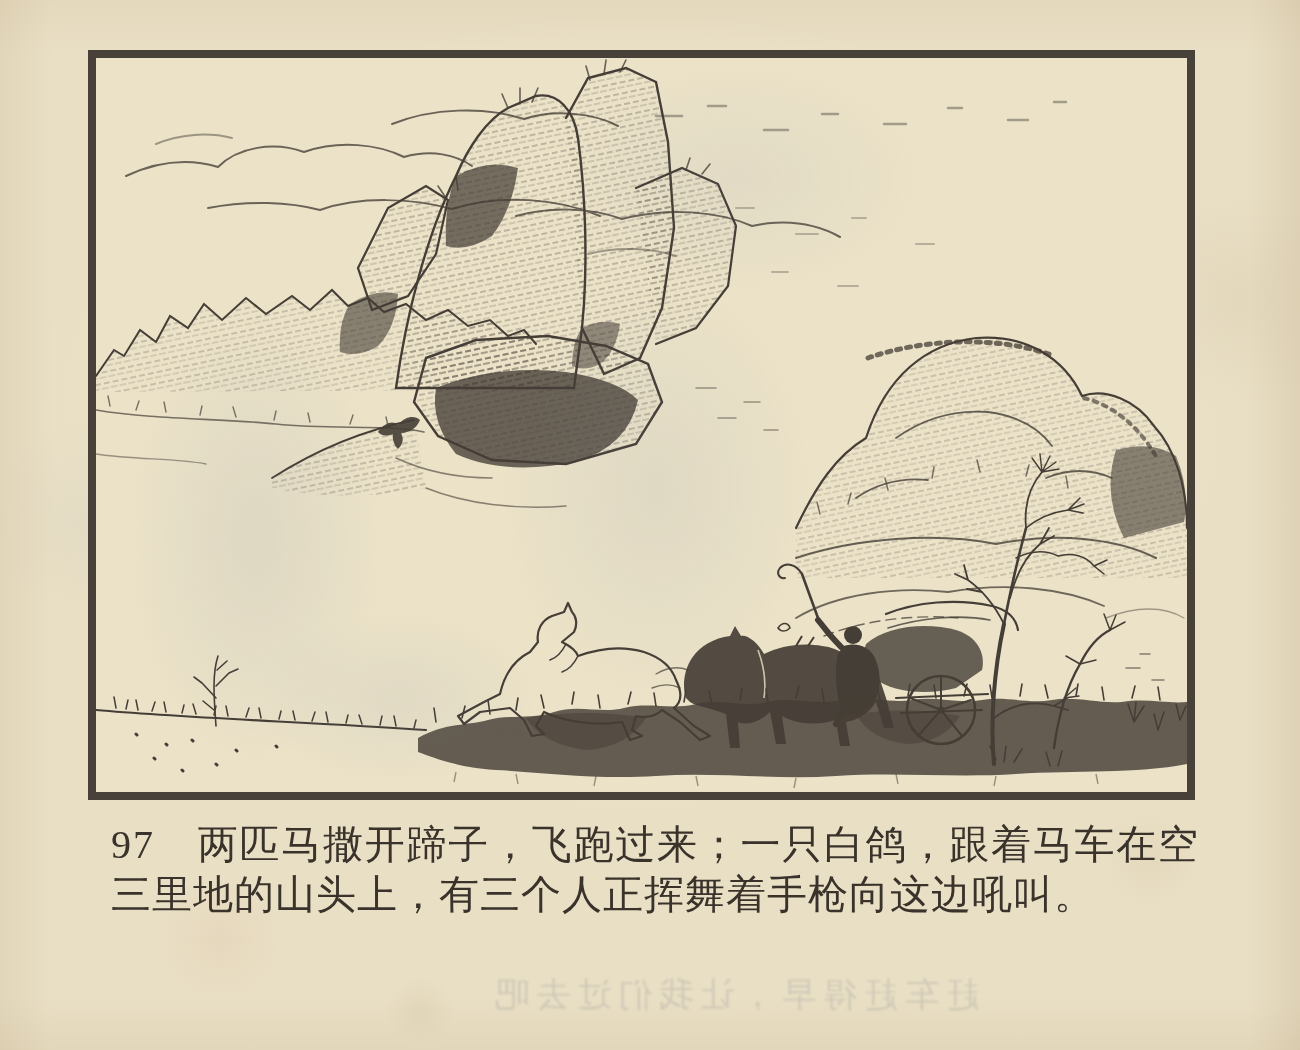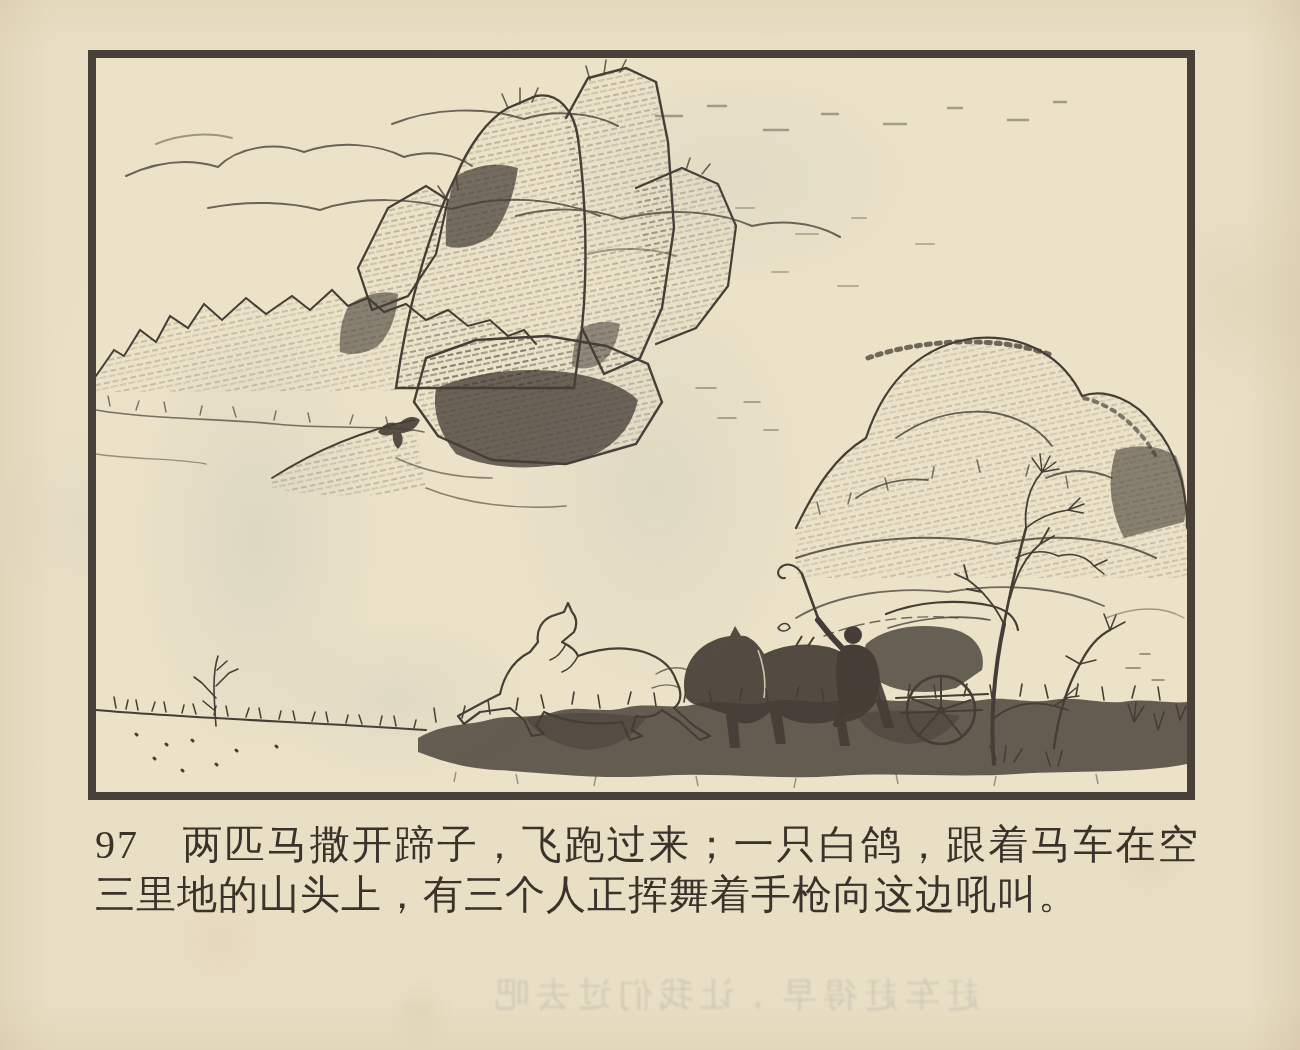--- a/index.html
+++ b/index.html
@@ -35,21 +35,21 @@
       radial-gradient(ellipse 180px 320px at 160px 480px, rgba(110,125,150,.10), rgba(110,125,150,0) 70%),
       radial-gradient(ellipse 220px 300px at 560px 430px, rgba(110,125,150,.09), rgba(110,125,150,0) 70%),
       radial-gradient(ellipse 260px 160px at 640px 120px, rgba(110,125,150,.07), rgba(110,125,150,0) 70%),
       radial-gradient(ellipse 200px 120px at 300px 640px, rgba(110,125,150,.08), rgba(110,125,150,0) 70%);
   }
   .caption{
     position:absolute;left:95px;top:820px;width:1104px;
     font-size:40px;line-height:50px;color:#3a332b;
     letter-spacing:1px;
   }
-  .cap-line{text-align:justify;text-align-last:justify;height:50px;overflow:hidden;}
+  .cap-line{text-align:justify;text-align-last:justify;height:50px;overflow:hidden;margin-left:16px;}
   .cap-line.last{text-align:right;text-align-last:left;}
   .cap-num{margin-right:42px;letter-spacing:2px;}
   .ghost{
     position:absolute;left:400px;top:972px;width:580px;
     transform:scaleX(-1);
     font-size:34px;letter-spacing:7px;color:#6e7688;opacity:.20;
     filter:blur(1.1px);white-space:nowrap;overflow:hidden;
   }
 </style>
 </head>

